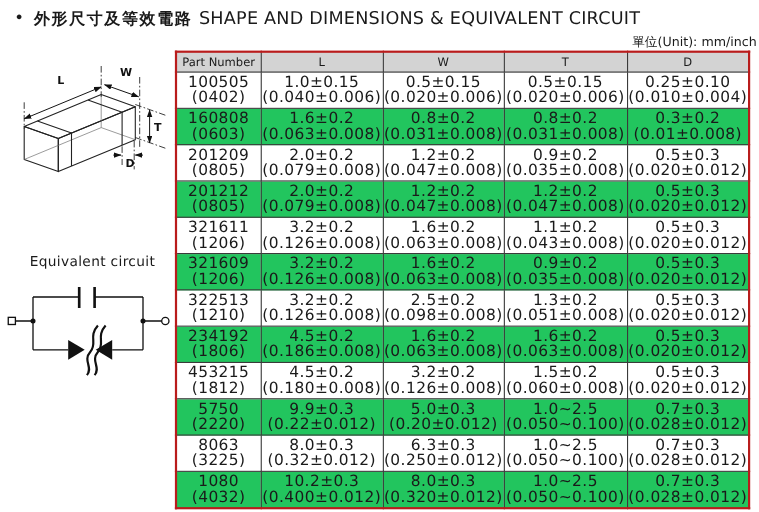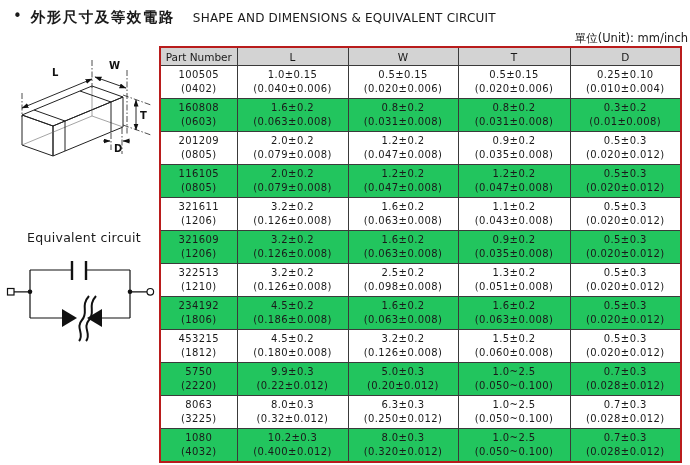--- a/index.html
+++ b/index.html
@@ -4,33 +4,33 @@
 <style>
   html,body{margin:0;padding:0;}
   body{
     width:690px;height:465px;position:relative;overflow:hidden;
     background:#ffffff;color:#1a1a1a;
     font-family:"DejaVu Sans","Liberation Sans",sans-serif;
   }
   .title-row{position:absolute;left:13px;top:7px;white-space:nowrap;}
   .bullet{font-size:15px;margin-right:9px;vertical-align:1px;}
   .title-zh{font-weight:bold;font-size:14.5px;letter-spacing:1.5px;}
-  .title-en{font-size:12px;margin-left:18px;letter-spacing:0.2px;}
+  .title-en{font-size:16px;margin-left:6px;letter-spacing:0.2px;}
   .unit-label{position:absolute;right:2px;top:31px;font-size:11.5px;}
   .chip-figure{position:absolute;left:8px;top:58px;}
   .equiv-label{position:absolute;left:27px;top:201px;font-size:12.5px;letter-spacing:0.3px;margin-top:29px;}
   .circuit-figure{position:absolute;left:5px;top:250px;}
   .dims-table{
     position:absolute;left:159px;top:46px;width:521px;
     border-collapse:collapse;table-layout:fixed;
     border:2px solid #b91c1c;
   }
   .dims-table th,.dims-table td{border:1px solid #3a3a3a;text-align:center;padding:0;}
   .dims-table th{background:#d3d3d3;font-weight:normal;font-size:10.5px;height:17px;}
-  .dims-table td{font-size:10px;height:32px;line-height:14.5px;letter-spacing:0.4px;}
+  .dims-table td{font-size:14px;height:32px;line-height:14.5px;letter-spacing:0.4px;}
   .dims-table td .mm,.dims-table td .inch{white-space:nowrap;}
   tr.shaded td{background:#22c55e;}
   svg .dim-label{font-family:"DejaVu Sans",sans-serif;font-weight:bold;font-size:10px;fill:#111;}
   svg .dd{stroke:#222;stroke-width:0.8;fill:none;stroke-dasharray:6 2 1.5 2;}
   svg .dim{stroke:#111;stroke-width:0.9;fill:none;}
   svg .wire{stroke:#111;stroke-width:1.2;fill:none;}
   svg .thin{stroke:#666;stroke-width:0.6;fill:none;}
   svg .edge{stroke:#222;stroke-width:1;fill:none;stroke-linejoin:round;}
 </style>
 </head>
@@ -166,21 +166,21 @@
           <div class="mm">0.9±0.2</div>
           <div class="inch">(0.035±0.008)</div>
         </td>
         <td>
           <div class="mm">0.5±0.3</div>
           <div class="inch">(0.020±0.012)</div>
         </td>
       </tr>
       <tr class="shaded">
         <td>
-          <div class="mm">116105</div>
+          <div class="mm">201212</div>
           <div class="inch">(0805)</div>
         </td>
         <td>
           <div class="mm">2.0±0.2</div>
           <div class="inch">(0.079±0.008)</div>
         </td>
         <td>
           <div class="mm">1.2±0.2</div>
           <div class="inch">(0.047±0.008)</div>
         </td>

